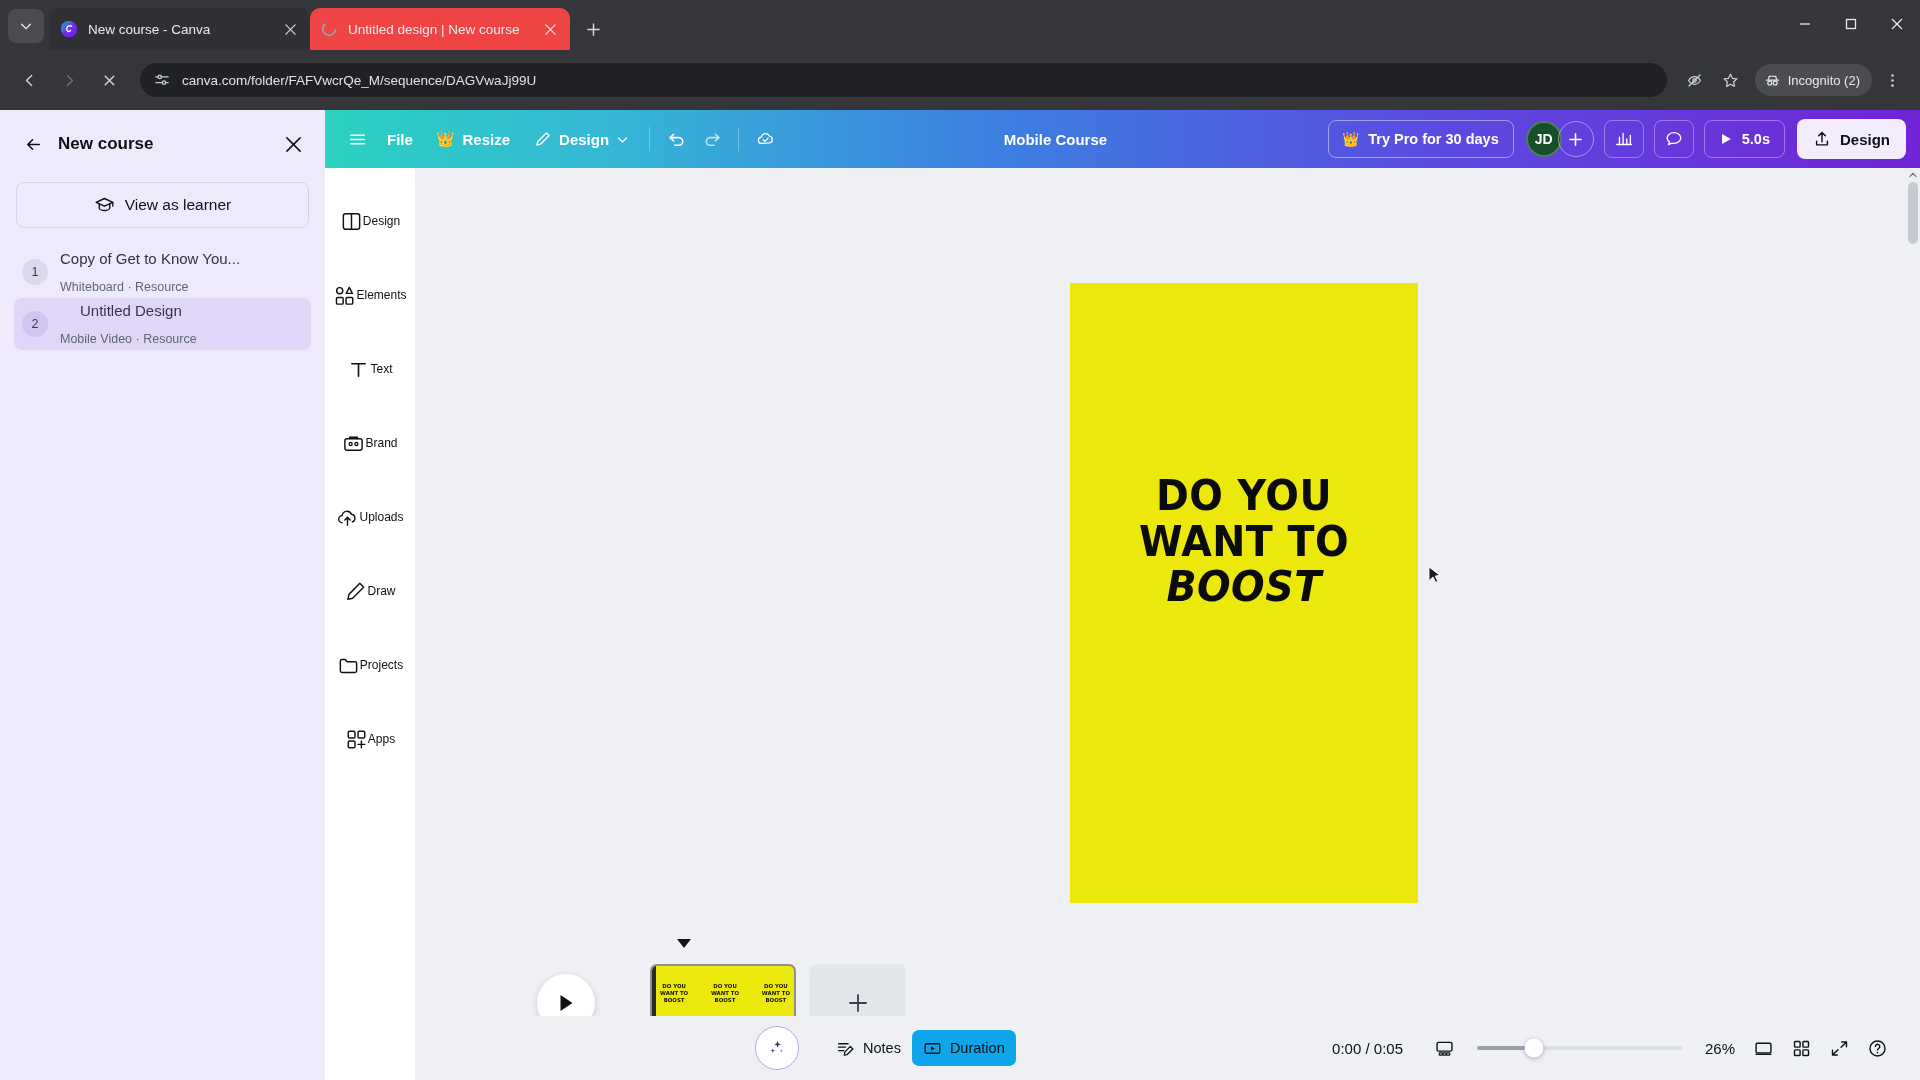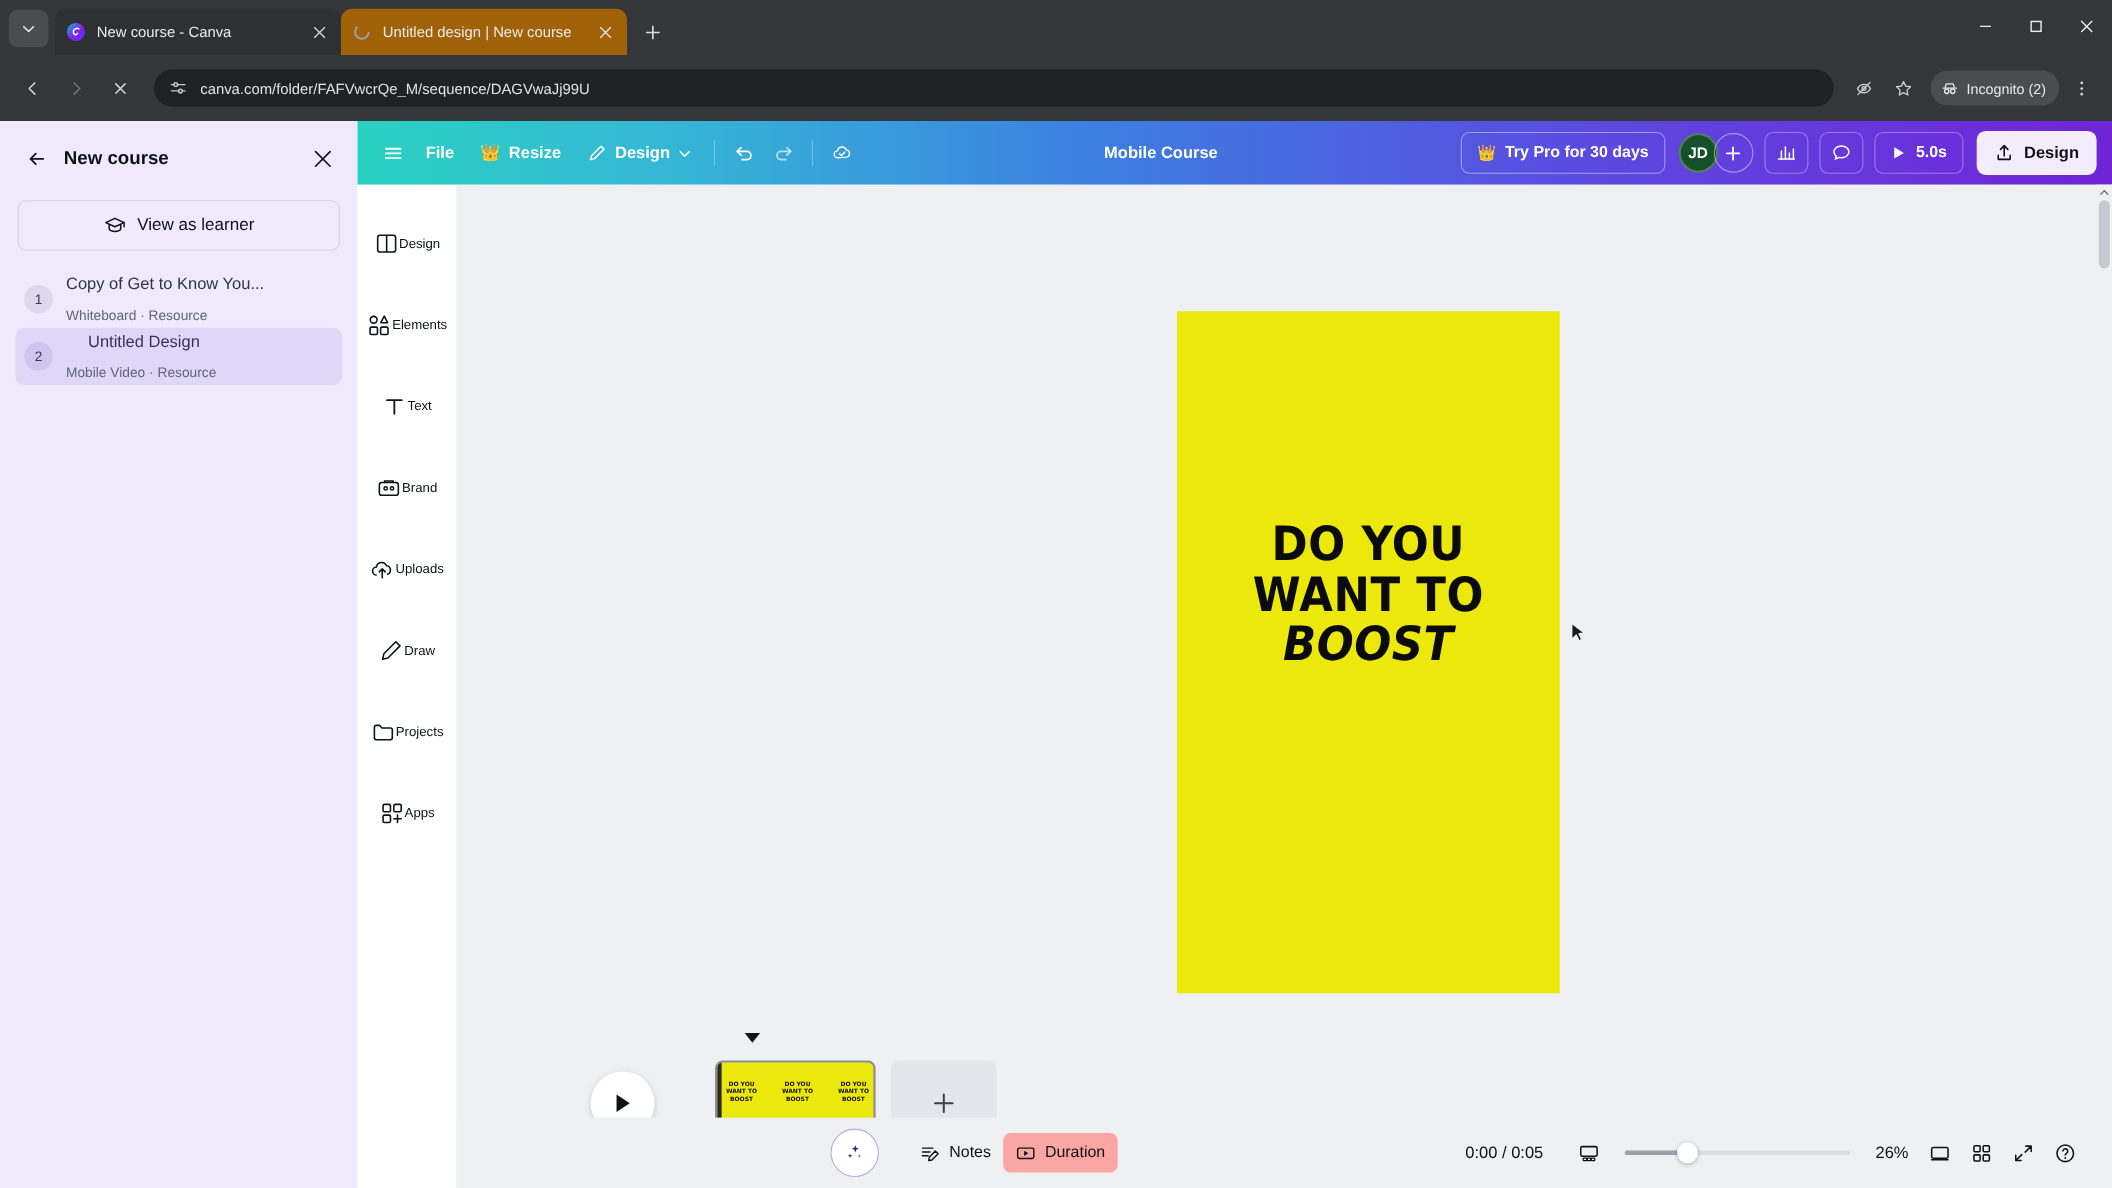--- a/index.html
+++ b/index.html
@@ -35,21 +35,21 @@
   .tab {
     height: 42px;
     width: 260px;
     border-radius: 10px 10px 0 0;
     display: flex; align-items: center;
     padding: 0 10px;
     position: relative;
     flex: none;
   }
   .tab.inactive { background: #2f3033; }
-  .tab.active { background: #a16207; }
+  .tab.active { background: #ef4444; }
   .tab .favicon {
     width: 18px; height: 18px;
     flex: none;
     margin-right: 10px;
     display: flex; align-items: center; justify-content: center;
   }
   .tab .tab-title {
     color: #e8eaed;
     font-size: 13.5px;
     white-space: nowrap;
@@ -533,21 +533,21 @@
     height: 36px;
     border-radius: 7px;
     display: flex; align-items: center;
     padding: 0 11px;
     gap: 8px;
     font-size: 14.5px;
     color: #0d1216;
     font-weight: normal;
     flex: none;
   }
-  .sb-btn.active { background: #fca5a5; }
+  .sb-btn.active { background: #0ea5e9; }
   .sb-btn svg { width: 19px; height: 19px; }
   .sb-spacer { flex: 1; }
   .time-readout {
     font-size: 15px;
     color: #0d1216;
     flex: none;
   }
   .sb-icon {
     width: 38px; height: 36px;
     display: flex; align-items: center; justify-content: center;

